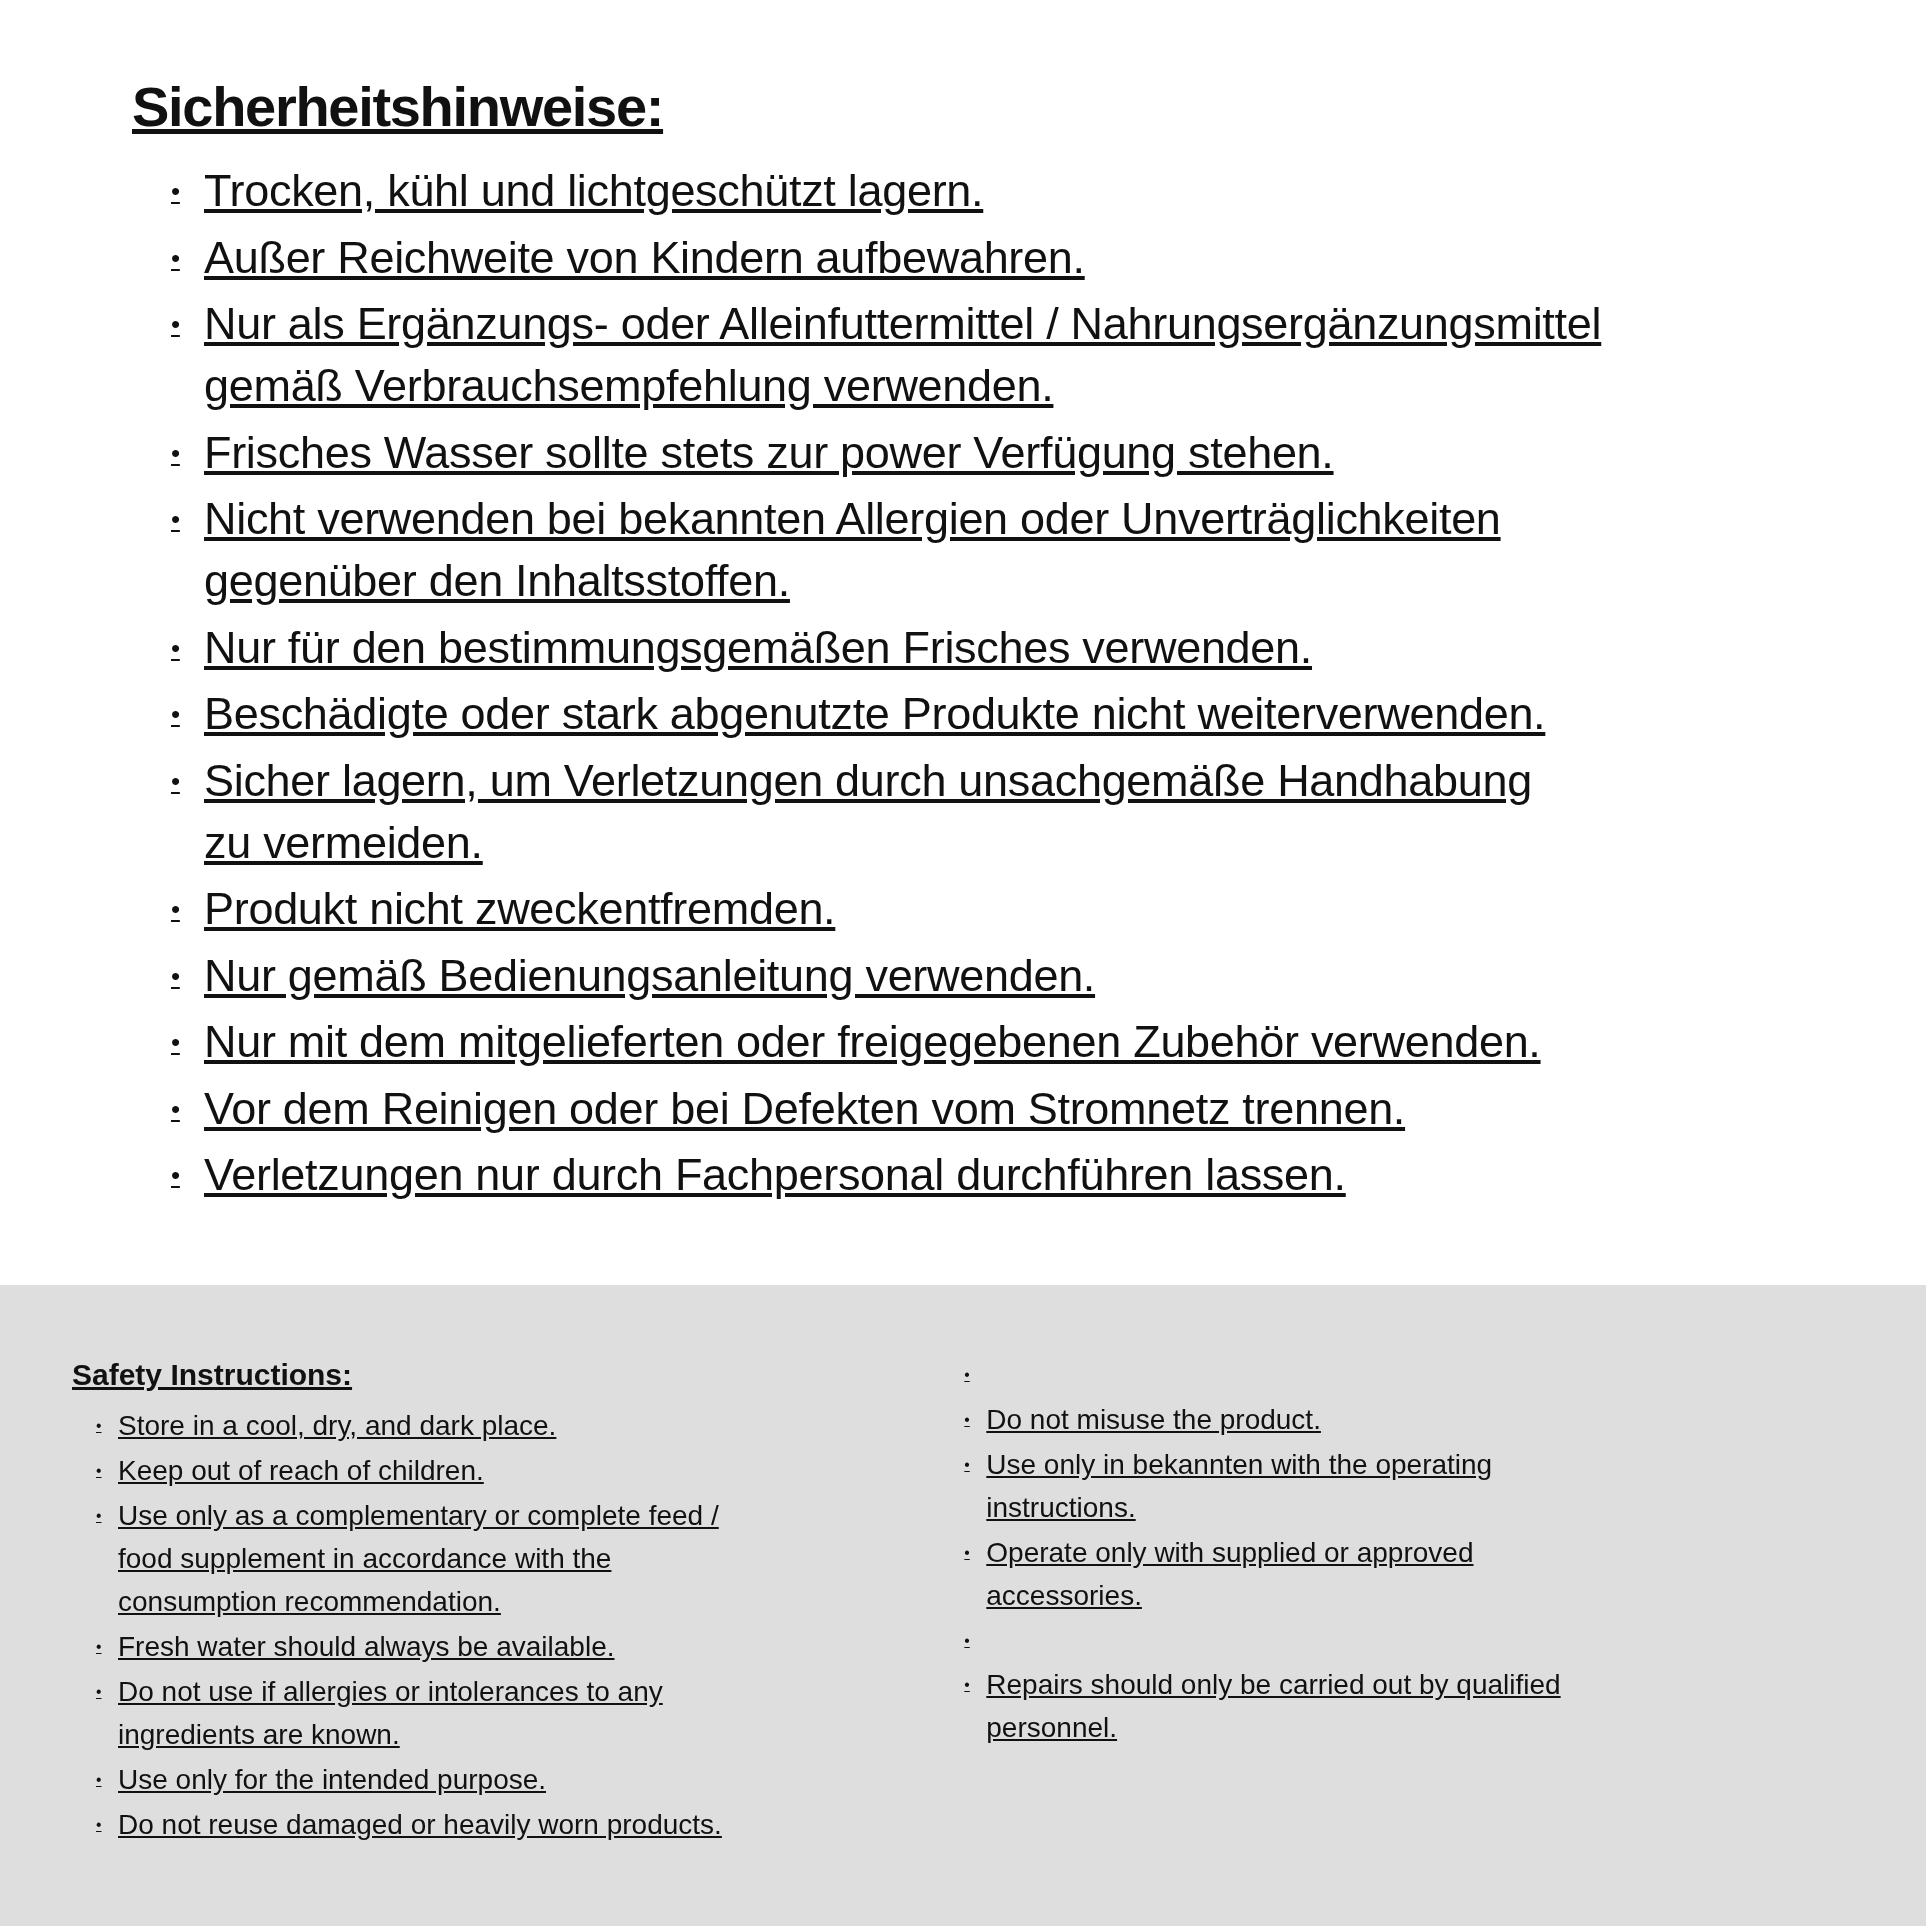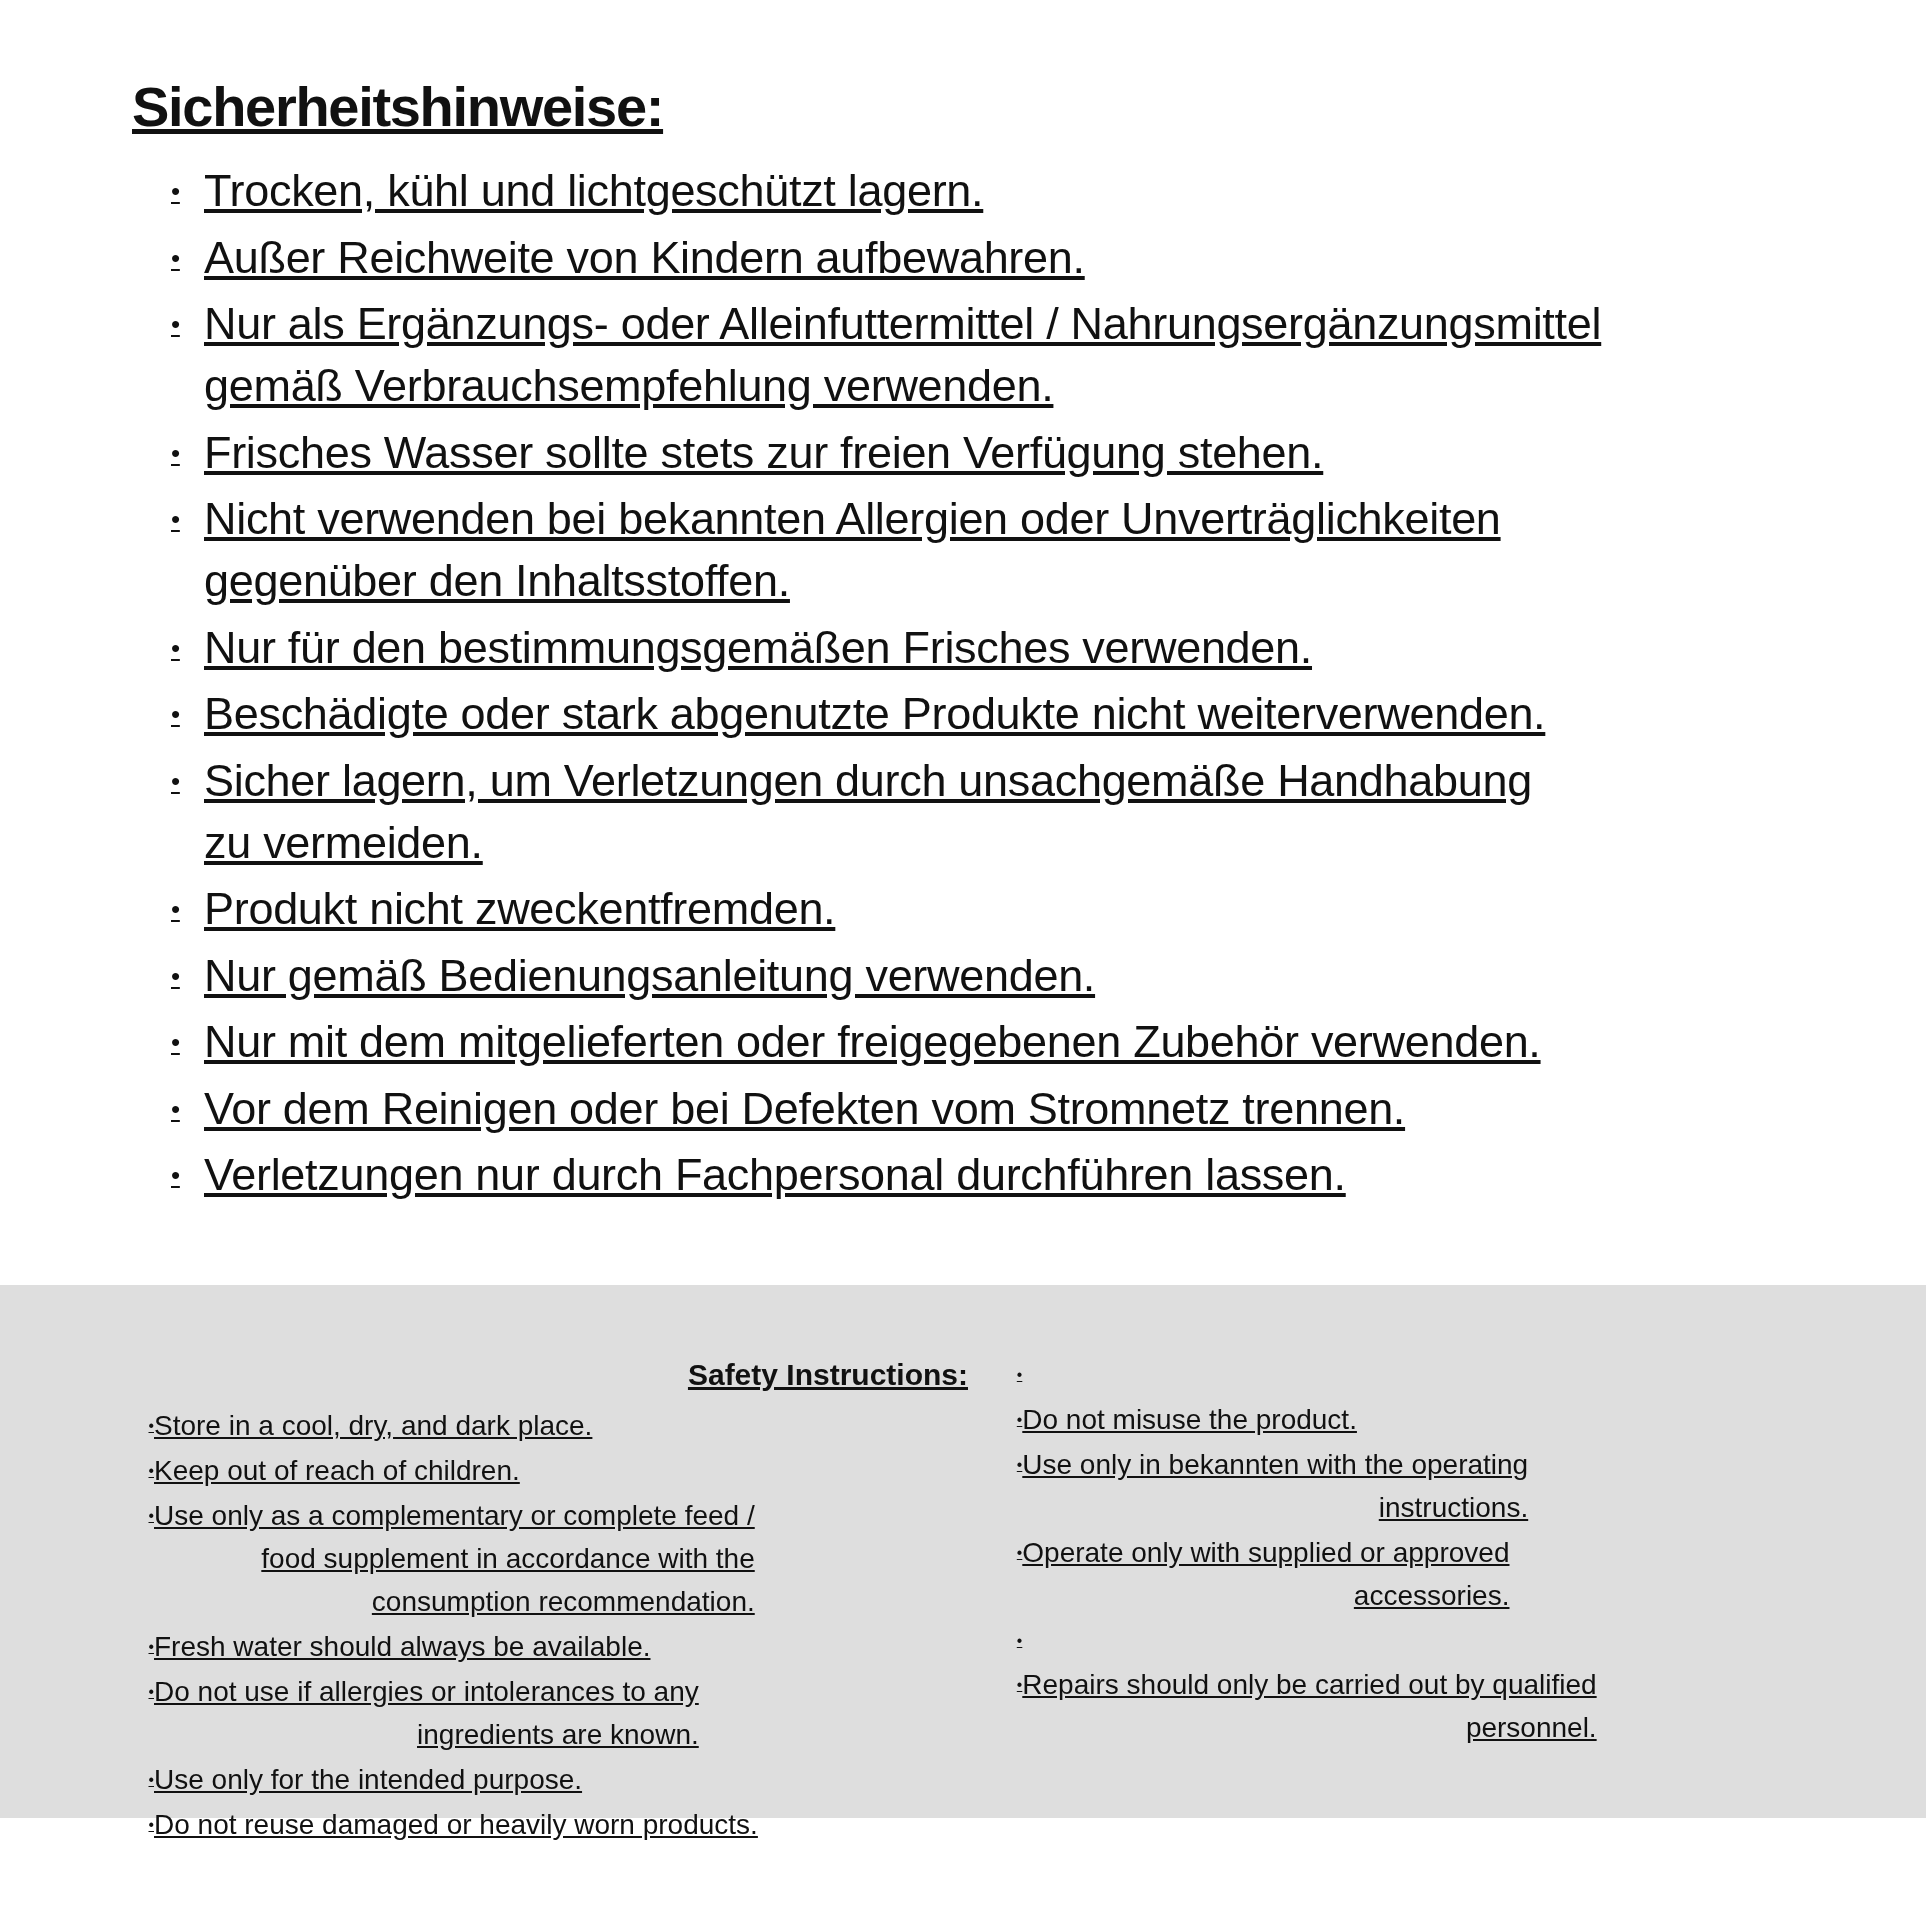--- a/index.html
+++ b/index.html
@@ -42,26 +42,25 @@
   }
   .de-list .dot{
     flex:0 0 33px;
     font-size:0.58em;
     line-height:62px;
   }
   .item-text{white-space:pre-line;}
 
   
   .en-section{
-    height:533px;
+    height:641px;
     background:var(--section-bg);
-    padding:68px 39px 0 108px;
+    padding:68px 39px 0 72px;
     display:flex;
     gap:31px;
-    text-align:right;
   }
   .en-col-left{width:860px;}
   .en-col-right{width:835px;}
   .en-title{
     font-size:30px;
     font-weight:700;
     line-height:43px;
     margin-bottom:8.3px;
     color:var(--text);
   }
@@ -98,21 +97,21 @@
           <span class="dot">•</span>
           <span class="item-text">Außer Reichweite von Kindern aufbewahren.</span>
         </li>
       <li>
           <span class="dot">•</span>
           <span class="item-text">Nur als Ergänzungs- oder Alleinfuttermittel / Nahrungsergänzungsmittel
 gemäß Verbrauchsempfehlung verwenden.</span>
         </li>
       <li>
           <span class="dot">•</span>
-          <span class="item-text">Frisches Wasser sollte stets zur freien Verfügung stehen.</span>
+          <span class="item-text">Frisches Wasser sollte stets zur power Verfügung stehen.</span>
         </li>
       <li>
           <span class="dot">•</span>
           <span class="item-text">Nicht verwenden bei bekannten Allergien oder Unverträglichkeiten
 gegenüber den Inhaltsstoffen.</span>
         </li>
       <li>
           <span class="dot">•</span>
           <span class="item-text">Nur für den bestimmungsgemäßen Frisches verwenden.</span>
         </li>

